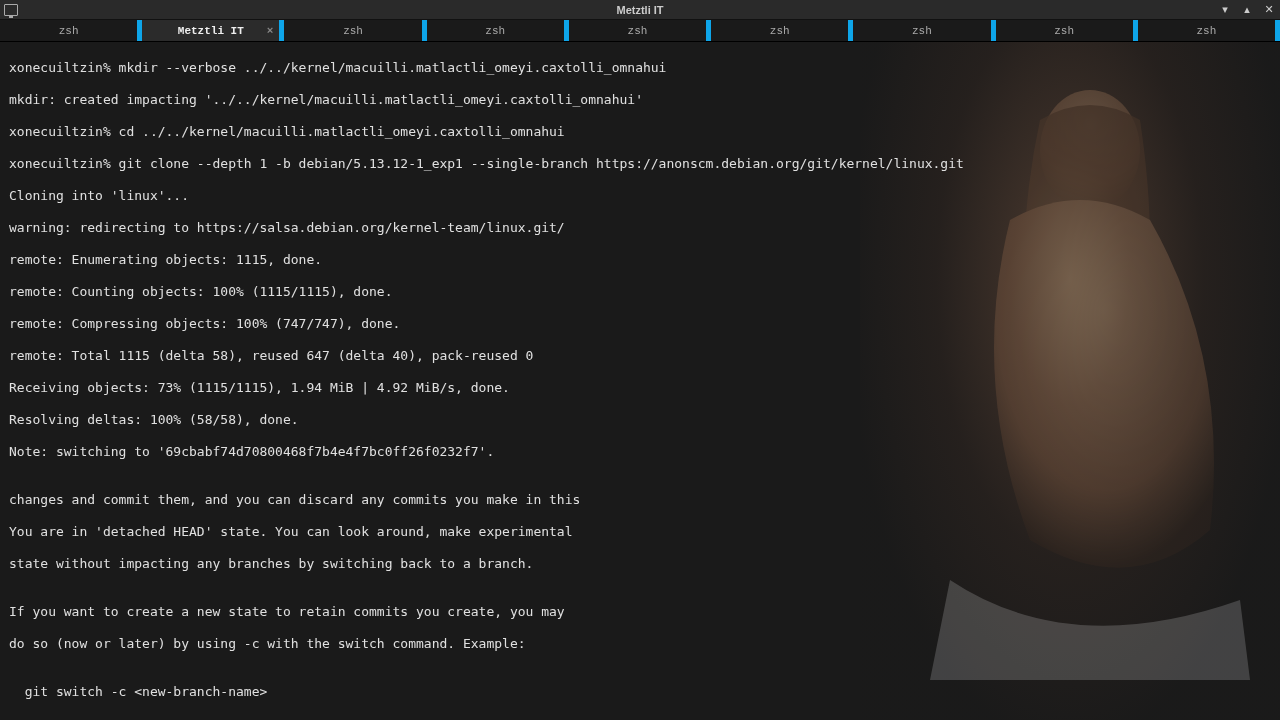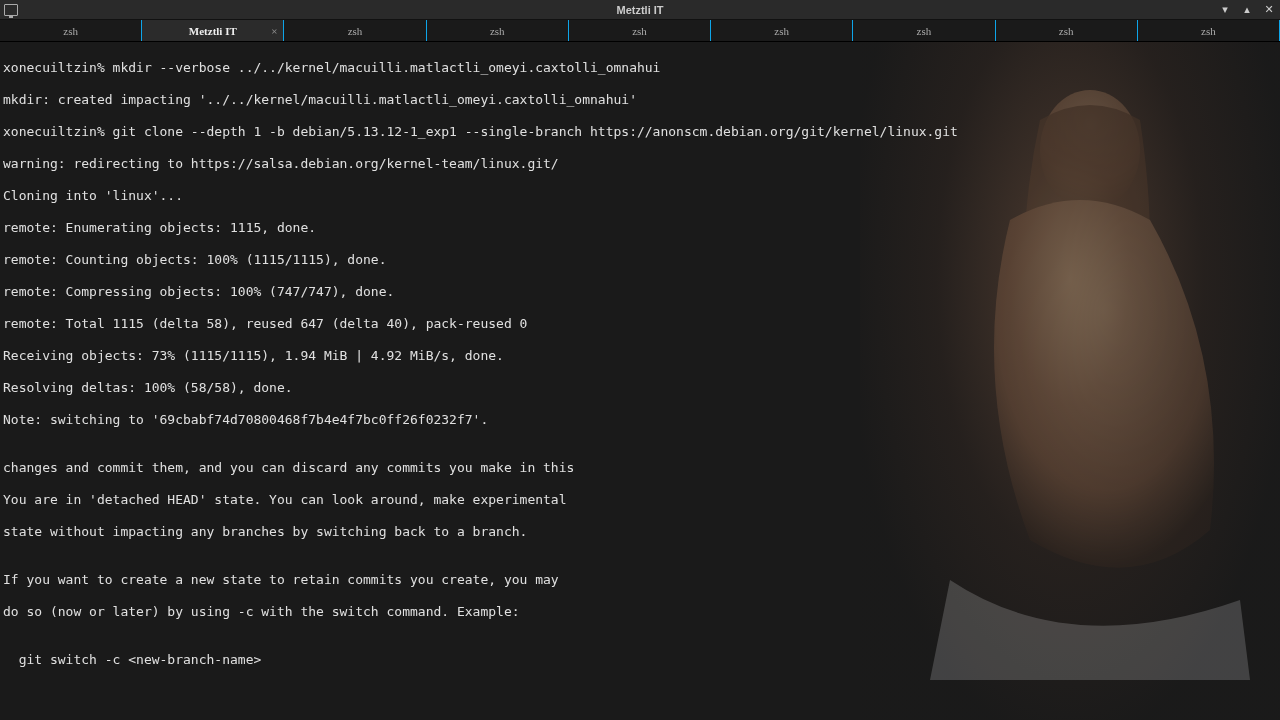--- a/index.html
+++ b/index.html
@@ -33,25 +33,25 @@
     color:#ccc; cursor:pointer;
   }
   .tabbar {
     height: 22px;
     background: #101010;
     display: flex;
     border-bottom: 1px solid #000;
   }
   .tab {
     flex: 1;
-    border-right: 1px solid #0ea5e9;
+    border-right: 5px solid #0ea5e9;
     display: flex;
     align-items: center;
     justify-content: center;
-    font-family: Liberation Serif, serif;
+    font-family: Liberation Mono, monospace;
     font-size: 11px;
     color: #aaa;
     background: #1a1a1a;
     position: relative;
     cursor: pointer;
   }
   .tab.active {
     background: #2b2b2b;
     color: #eee;
     font-weight: bold;
@@ -61,21 +61,21 @@
     right: 6px;
     color: #888;
     font-size: 11px;
   }
   .terminal {
     position: absolute;
     top: 42px;
     left: 0;
     right: 0;
     bottom: 0;
-    padding: 2px 3px;
+    padding: 2px 9px;
     white-space: pre;
     line-height: 16px;
     font-size: 13px;
     letter-spacing: 0px;
     color: #e0e0e0;
   }
   .terminal .line { white-space: pre; }
   .bg-image {
     position: absolute;
     right: 0;
@@ -159,23 +159,24 @@
   </defs>
   <ellipse cx="200" cy="90" rx="50" ry="60" fill="url(#skin)"></ellipse>
   <path d="M150 60 Q120 200 140 380 Q180 350 220 360 Q280 260 250 60 Q200 30 150 60 Z" fill="#6b4a32" opacity="0.8"></path>
   <path d="M120 160 Q80 320 140 480 Q240 540 320 470 Q340 300 260 160 Q190 120 120 160 Z" fill="url(#skin)"></path>
   <path d="M60 520 Q180 600 350 540 L360 620 L40 620 Z" fill="#e8e8ea" opacity="0.7"></path>
 </svg>
 
 <div class="terminal">
 <div class="line">xonecuiltzin% mkdir --verbose ../../kernel/macuilli.matlactli_omeyi.caxtolli_omnahui</div>
 <div class="line">mkdir: created impacting '../../kernel/macuilli.matlactli_omeyi.caxtolli_omnahui'</div>
+<div class="line">xonecuiltzin% cd ../../kernel/macuilli.matlactli_omeyi.caxtolli_omnahui</div>
 <div class="line">xonecuiltzin% git clone --depth 1 -b debian/5.13.12-1_exp1 --single-branch https://anonscm.debian.org/git/kernel/linux.git</div>
+<div class="line">Cloning into 'linux'...</div>
 <div class="line">warning: redirecting to https://salsa.debian.org/kernel-team/linux.git/</div>
-<div class="line">Cloning into 'linux'...</div>
 <div class="line">remote: Enumerating objects: 1115, done.</div>
 <div class="line">remote: Counting objects: 100% (1115/1115), done.</div>
 <div class="line">remote: Compressing objects: 100% (747/747), done.</div>
 <div class="line">remote: Total 1115 (delta 58), reused 647 (delta 40), pack-reused 0</div>
 <div class="line">Receiving objects: 73% (1115/1115), 1.94 MiB | 4.92 MiB/s, done.</div>
 <div class="line">Resolving deltas: 100% (58/58), done.</div>
 <div class="line">Note: switching to '69cbabf74d70800468f7b4e4f7bc0ff26f0232f7'.</div>
 <div class="line"></div>
 <div class="line">changes and commit them, and you can discard any commits you make in this</div>
 <div class="line">You are in 'detached HEAD' state. You can look around, make experimental</div>

